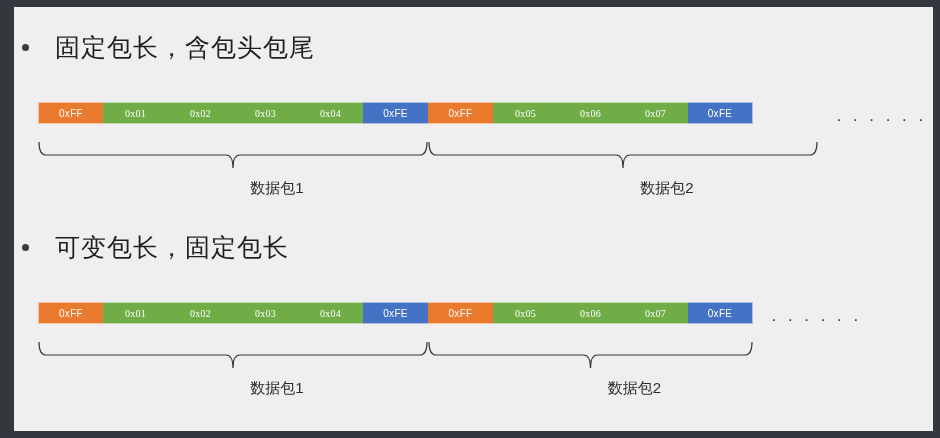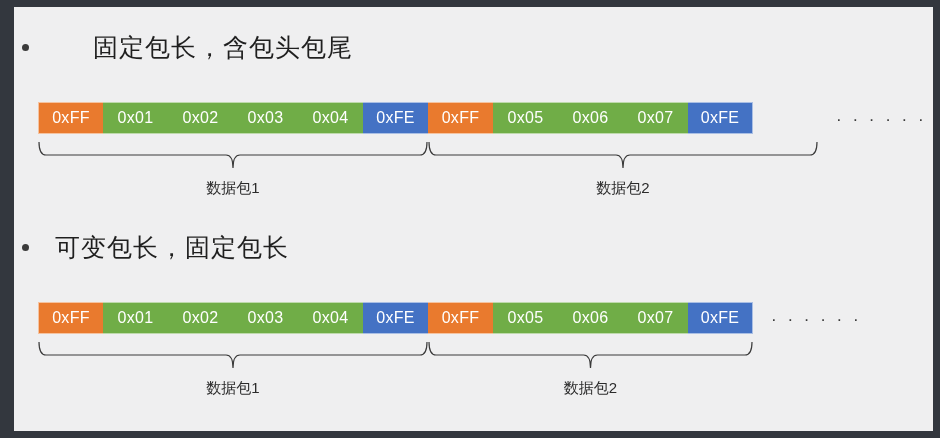--- a/index.html
+++ b/index.html
@@ -55,36 +55,36 @@
   }
 
   
   .byte-strip {
     position: absolute;
     display: flex;
     align-items: stretch;
     height: 36px;
   }
   .byte-cell {
-    height: 32px;
+    height: 22px;
     box-sizing: border-box;
     display: flex;
     align-items: center;
     justify-content: center;
     color: #ffffff;
-    font-size: 16px;
+    font-size: 10px;
     letter-spacing: 0.3px;
     border: 1px solid rgba(255,255,255,0.55);
     border-left-width: 0;
     border-right-width: 0;
   }
   .byte-cell:first-child { border-left-width: 1px; }
   .byte-cell:last-child  { border-right-width: 1px; }
   .byte-cell.head { background: #e97a2e; }
-  .byte-cell.data { background: #70ad47; }
+  .byte-cell.data { background: #70ad47; font-family: Liberation Serif, serif; }
   .byte-cell.tail { background: #4472c4; }
 
   .ellipsis {
     position: absolute;
     font-size: 17px;
     color: #3a3a3a;
     letter-spacing: 3px;
     line-height: 36px;
     white-space: nowrap;
   }
@@ -99,29 +99,30 @@
     pointer-events: none;
     overflow: visible;
   }
 
   .pkt-label {
     position: absolute;
     font-size: 15px;
     color: #2b2b2b;
     white-space: nowrap;
     transform: translateX(-50%);
+    margin-left: 44px;
   }
 </style>
 </head>
 <body>
 
 <div id="slide-frame">
   <div id="slide-canvas">
 
-    <div class="bullet-row" style="left:8px; top:28px;gap:38px;">
+    <div class="bullet-row" style="left:8px; top:28px;">
       <span class="bullet-dot"></span>
       <span class="bullet-text">固定包长，含包头包尾</span>
     </div>
 
     <div class="byte-strip" id="strip-1" style="left:24px; top:95px;">
         <div class="byte-cell head" style="width: 65px;">0xFF</div>
         <div class="byte-cell data" style="width: 65px;">0x01</div>
         <div class="byte-cell data" style="width: 65px;">0x02</div>
         <div class="byte-cell data" style="width: 65px;">0x03</div>
         <div class="byte-cell data" style="width: 65px;">0x04</div>

